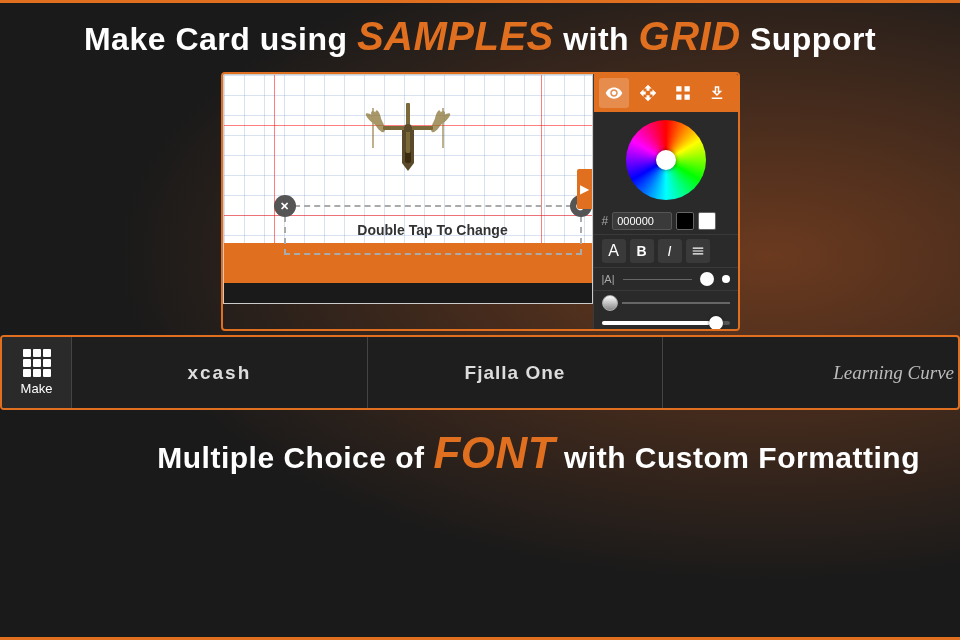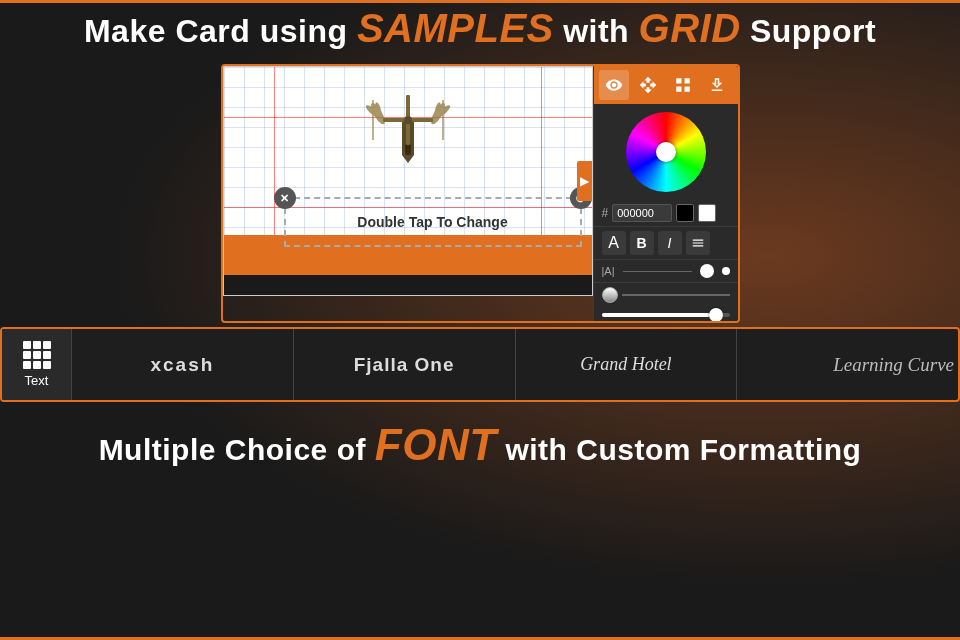--- a/index.html
+++ b/index.html
@@ -52,21 +52,21 @@
       height: 640px;
       display: flex;
       flex-direction: column;
       align-items: center;
     }
 
     
     .title-area {
       width: 100%;
       text-align: center;
-      padding: 4px 40px 12px;
+      padding: 12px 40px 12px;
     }
 
     .title-text {
       font-size: 32px;
       font-weight: 700;
       color: #ffffff;
       letter-spacing: 0.5px;
       line-height: 1.2;
     }
 
@@ -474,22 +474,22 @@
 
     .font-name-text {
       color: #ddd;
       font-size: 19px;
       text-align: center;
     }
 
     
     .bottom-caption {
       width: 100%;
-      text-align: center;
-      padding: 14px 60px 16px;
+      text-align: right;
+      padding: 14px 40px 16px;
     }
 
     .bottom-text {
       font-size: 30px;
       font-weight: 700;
       color: #ffffff;
       letter-spacing: 0.5px;
       line-height: 1.3;
     }
 
@@ -687,33 +687,30 @@
         <div class="dot"></div>
         <div class="dot"></div>
         <div class="dot"></div>
         <div class="dot"></div>
         <div class="dot"></div>
         <div class="dot"></div>
         <div class="dot"></div>
         <div class="dot"></div>
         <div class="dot"></div>
       </div>
-      <span class="font-icon-label">Text</span>
+      <span class="font-icon-label">Make</span>
     </div>
 
     <div class="font-cell">
       <span class="font-name-text" style="font-family: sans-serif; letter-spacing:2px; font-weight:bold;">xcash</span>
     </div>
     <div class="font-cell">
       <span class="font-name-text" style="font-family: 'Arial Black', sans-serif; font-weight:900; letter-spacing:1px;">Fjalla One</span>
     </div>
     <div class="font-cell">
-      <span class="font-name-text" style="font-family: Georgia, serif; font-style:italic; font-size:18px;">Grand Hotel</span>
-    </div>
-    <div class="font-cell">
       <span class="font-name-text" style="font-family: cursive; font-style:italic; color:#bbb;">Learning Curve</span>
     </div>
 
   </div>
 
   <div class="bottom-caption">
     <div class="bottom-text">
       <span>Multiple Choice of </span><span class="highlight-font">Font</span><span> with Custom Formatting</span>
     </div>
   </div>

